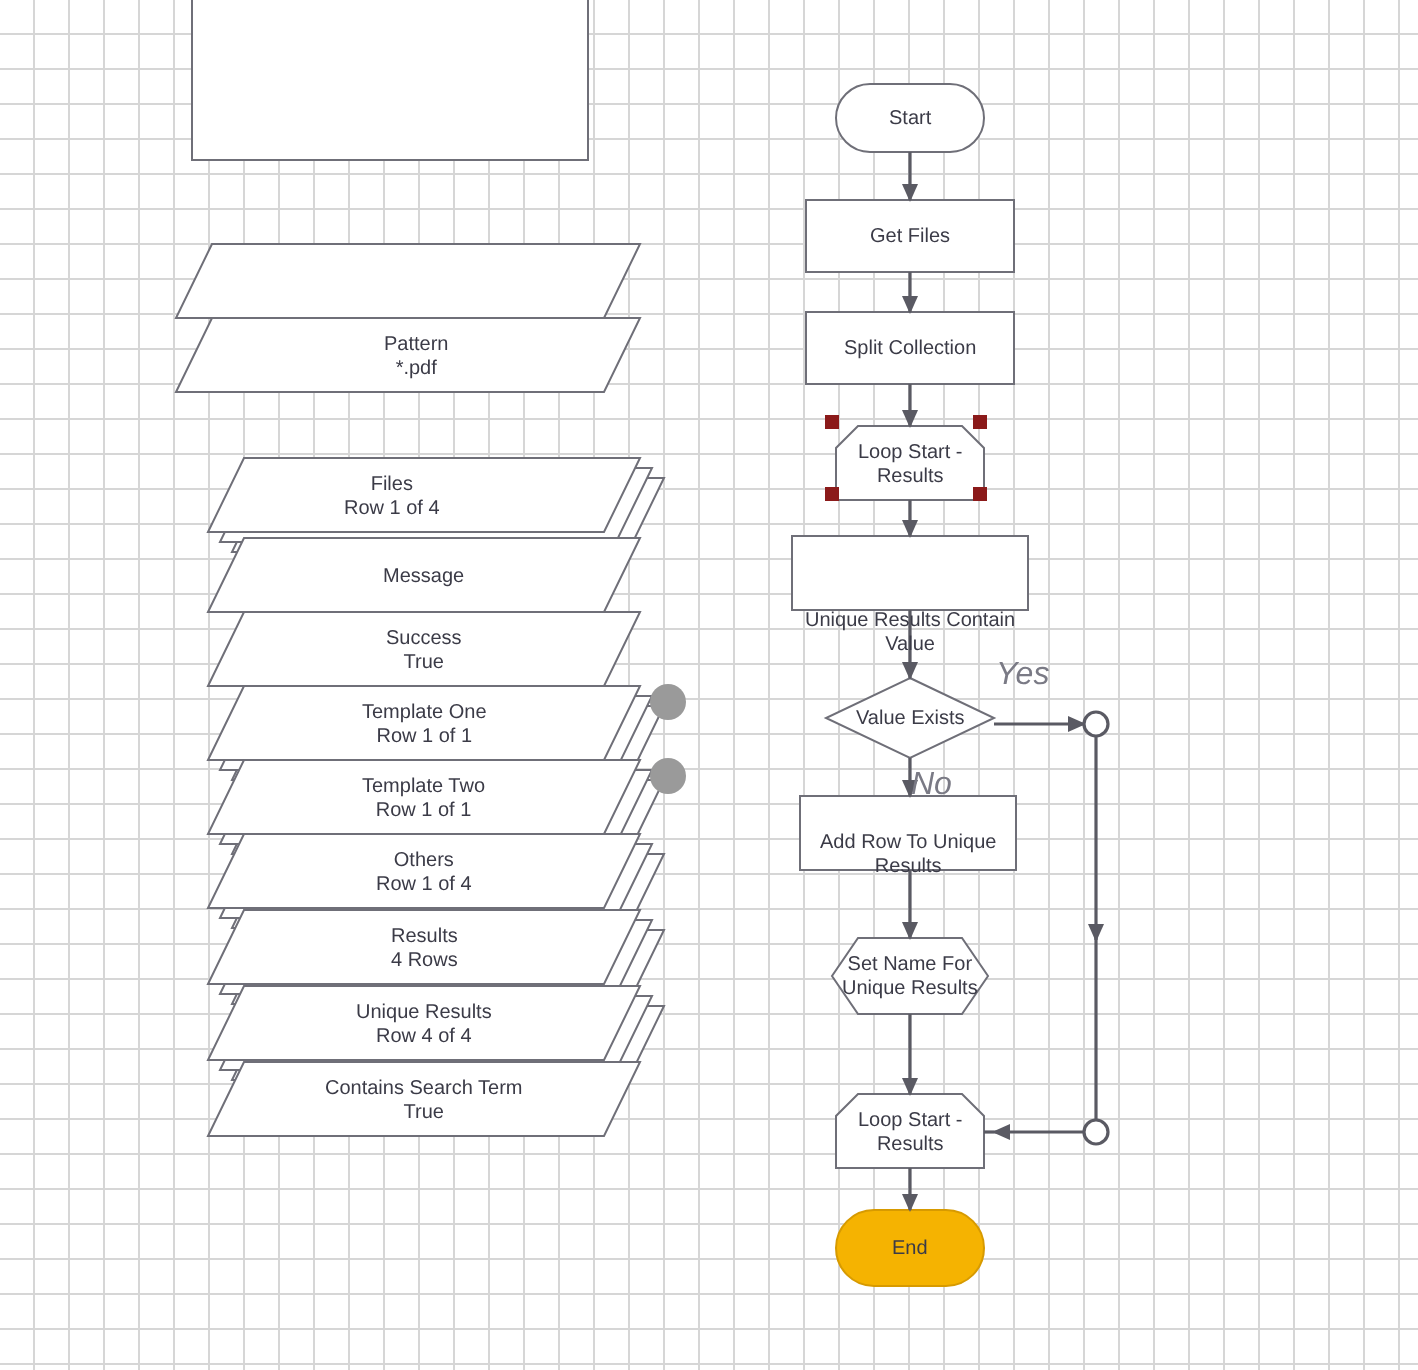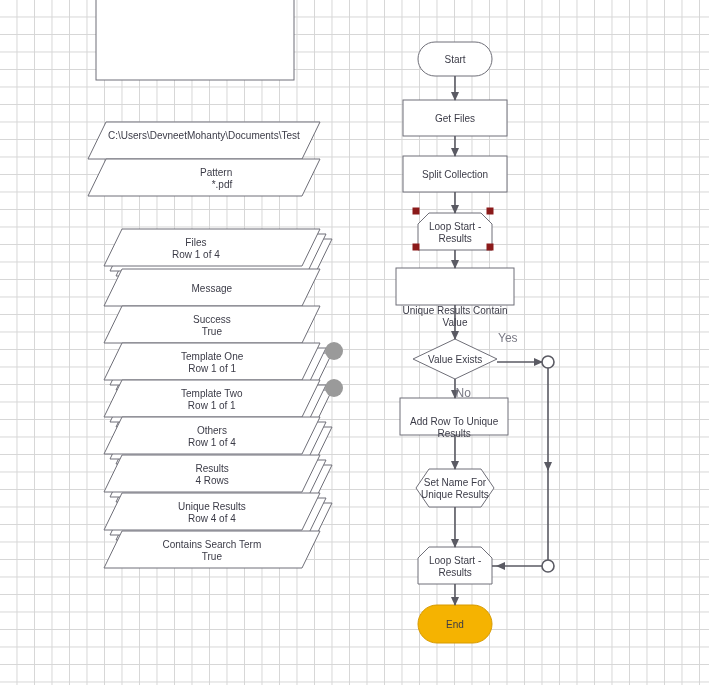--- a/index.html
+++ b/index.html
@@ -32,21 +32,22 @@
     text-align: center;
     color: #3b3b47;
     font-size: 10px;
     line-height: 12px;
     font-family: "Liberation Sans", sans-serif;
     pointer-events: none;
     white-space: pre;
   }
   .lbl-branch {
     color: #7a7a85;
-    font-size: 12px;
+    font-size: 16px;
+    font-style: italic;
   }
   .hit {
     position: absolute;
   }
 </style>
 </head>
 <body>
 
 <div id="canvas">
 
@@ -114,22 +115,22 @@
       </g>
     <g id="handles-group">
         <rect x="412.5" y="207.5" width="7" height="7" fill="#8b1a1a"></rect>
         <rect x="486.5" y="207.5" width="7" height="7" fill="#8b1a1a"></rect>
         <rect x="412.5" y="243.5" width="7" height="7" fill="#8b1a1a"></rect>
         <rect x="486.5" y="243.5" width="7" height="7" fill="#8b1a1a"></rect>
       </g>
   </svg>
 
   <div id="labels-layer">
-      <div class="lbl" style="left: 108px; top: 129.5px;"><div>C:\Users\DevneetMohanty\Documents\Test</div></div>
-      <div class="lbl" style="left: 200px; top: 166.5px; text-align: right;"><div>Pattern</div><div>*.pdf</div></div>
+      <div class="lbl" style="left: 108px; top: 129.5px;"></div>
+      <div class="lbl" style="left: 192px; top: 166.5px;"><div>Pattern</div><div>*.pdf</div></div>
       <div class="lbl" style="left: 172px; top: 236.5px;"><div>Files</div><div>Row 1 of 4</div></div>
       <div class="lbl" style="left: 191.5px; top: 282.5px;"><div>Message</div></div>
       <div class="lbl" style="left: 193px; top: 313.5px;"><div>Success</div><div>True</div></div>
       <div class="lbl" style="left: 181px; top: 350.5px;"><div>Template One</div><div>Row 1 of 1</div></div>
       <div class="lbl" style="left: 181px; top: 387.5px;"><div>Template Two</div><div>Row 1 of 1</div></div>
       <div class="lbl" style="left: 188px; top: 424.5px;"><div>Others</div><div>Row 1 of 4</div></div>
       <div class="lbl" style="left: 195.5px; top: 462.5px;"><div>Results</div><div>4 Rows</div></div>
       <div class="lbl" style="left: 178px; top: 500.5px;"><div>Unique Results</div><div>Row 4 of 4</div></div>
       <div class="lbl" style="left: 162.5px; top: 538.5px;"><div>Contains Search Term</div><div>True</div></div>
       <div class="lbl" style="left: 444.5px; top: 54px;"><div>Start</div></div>

